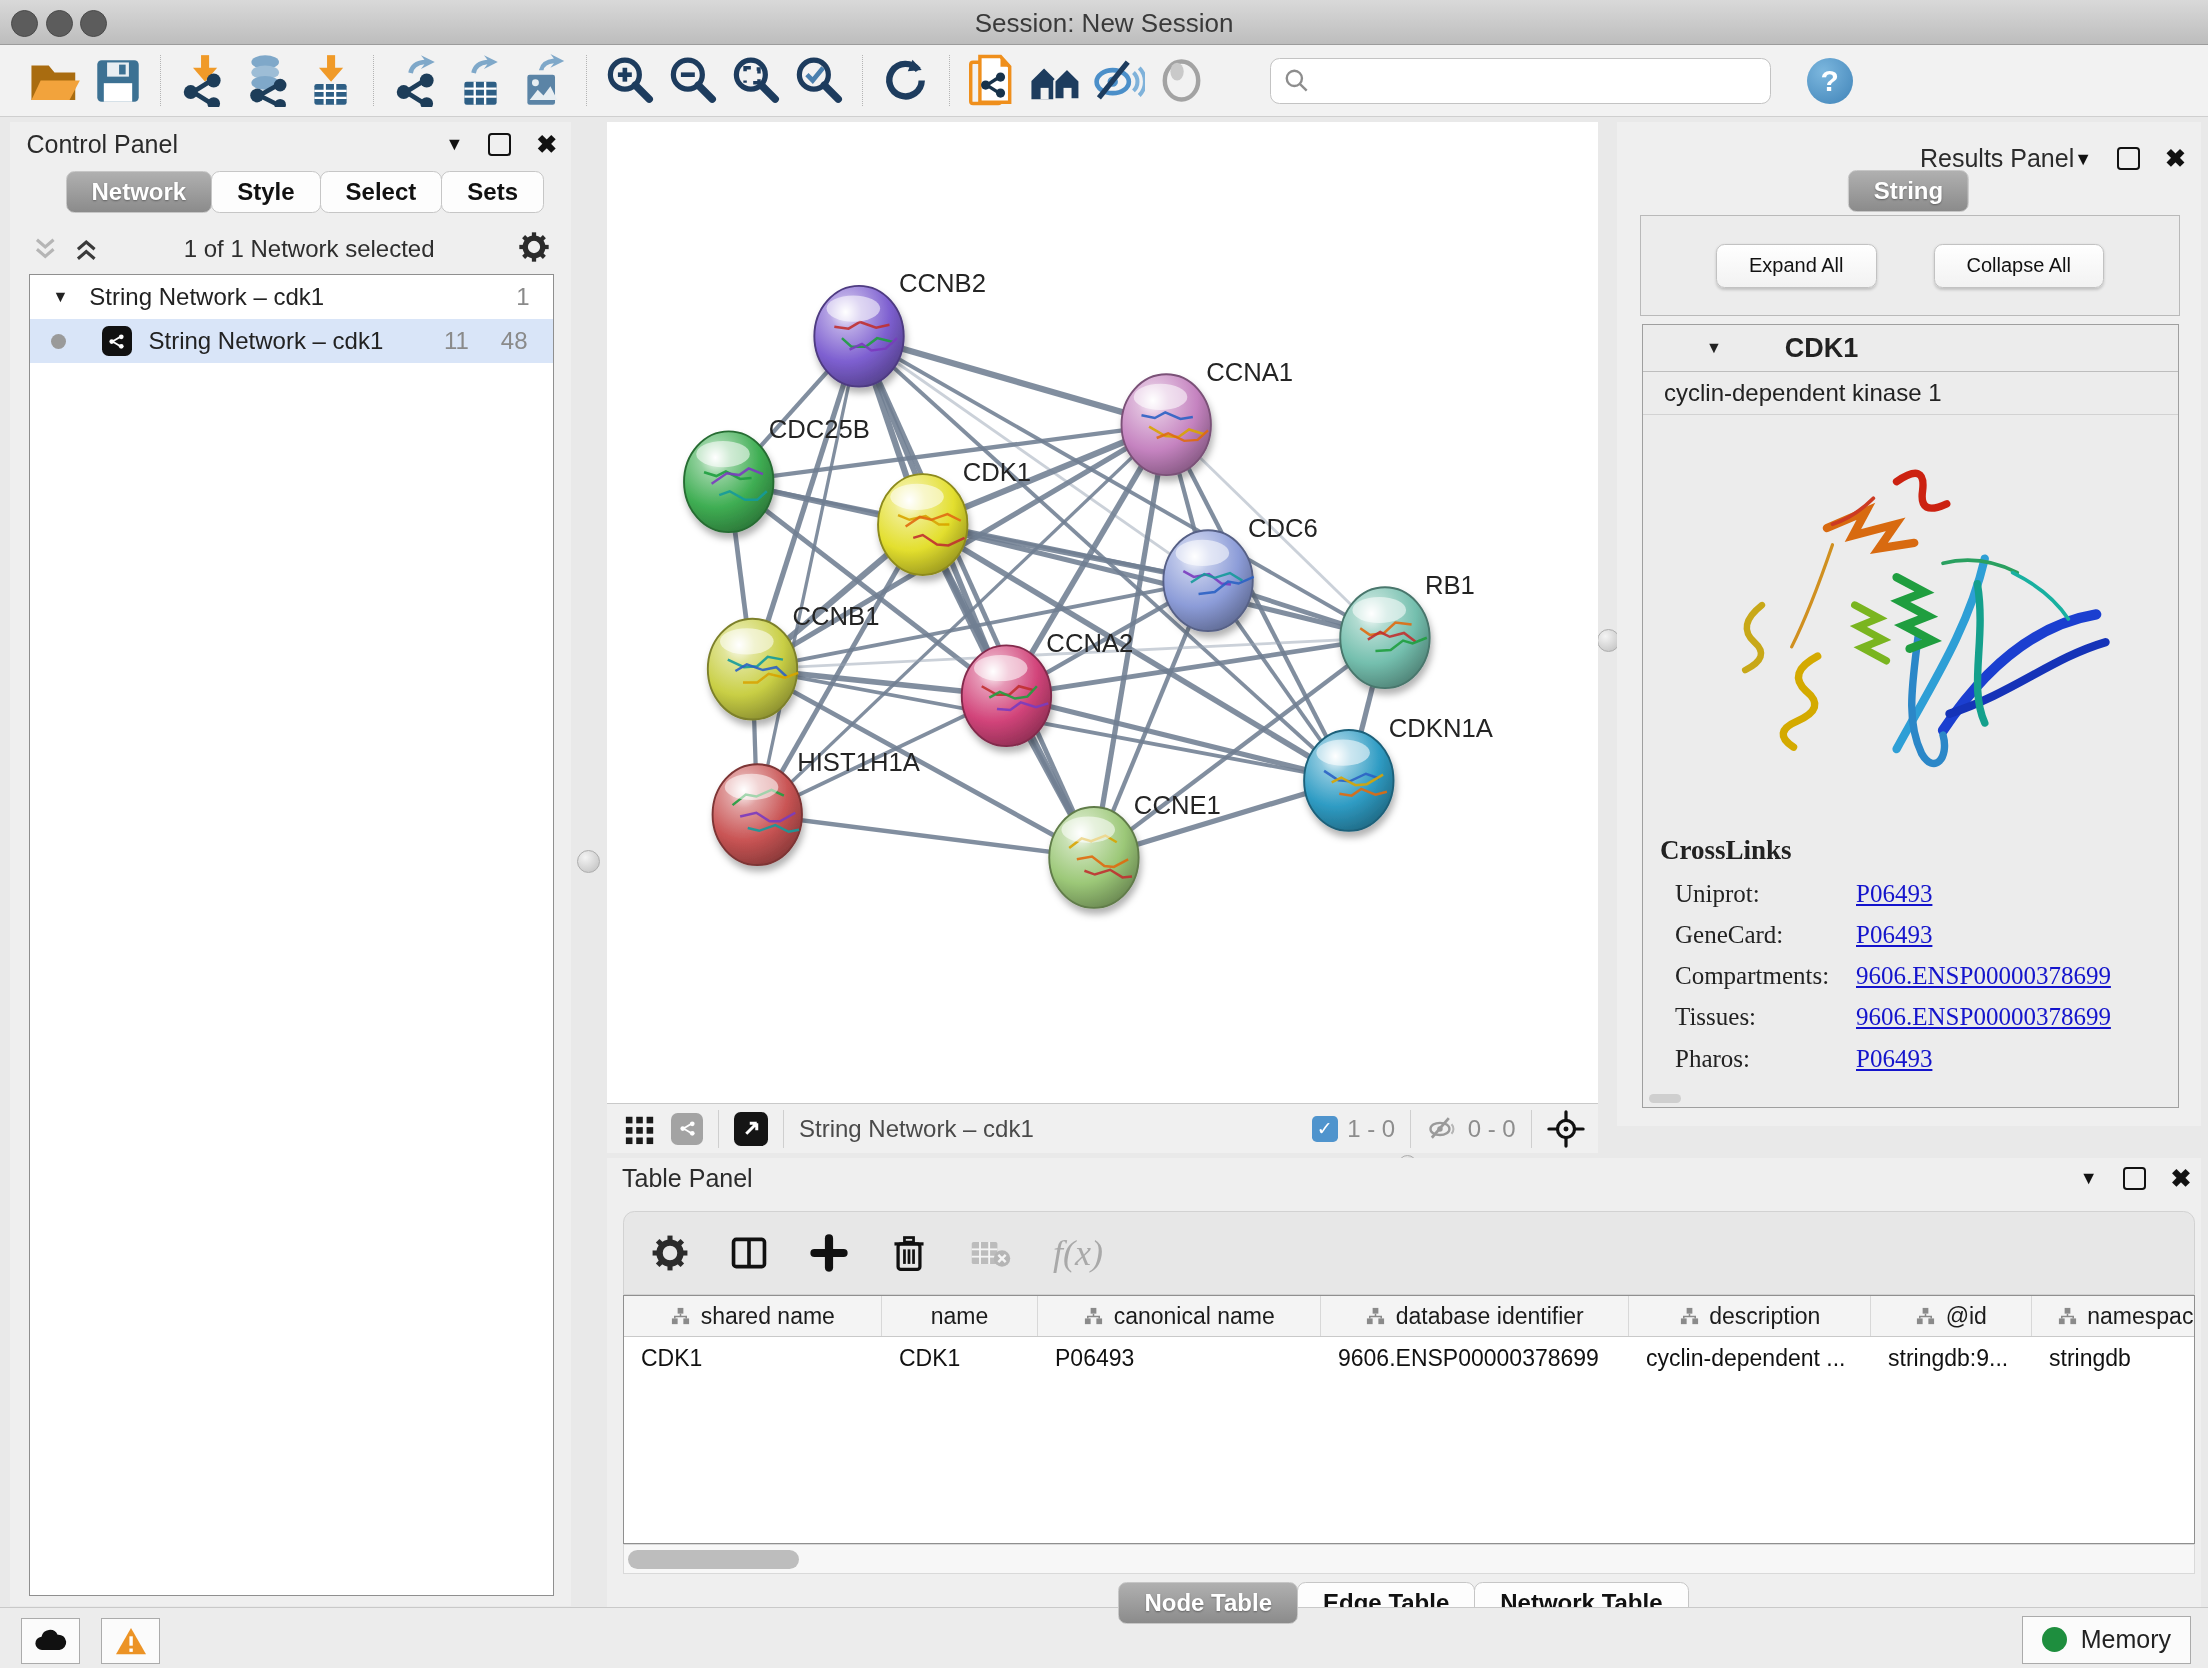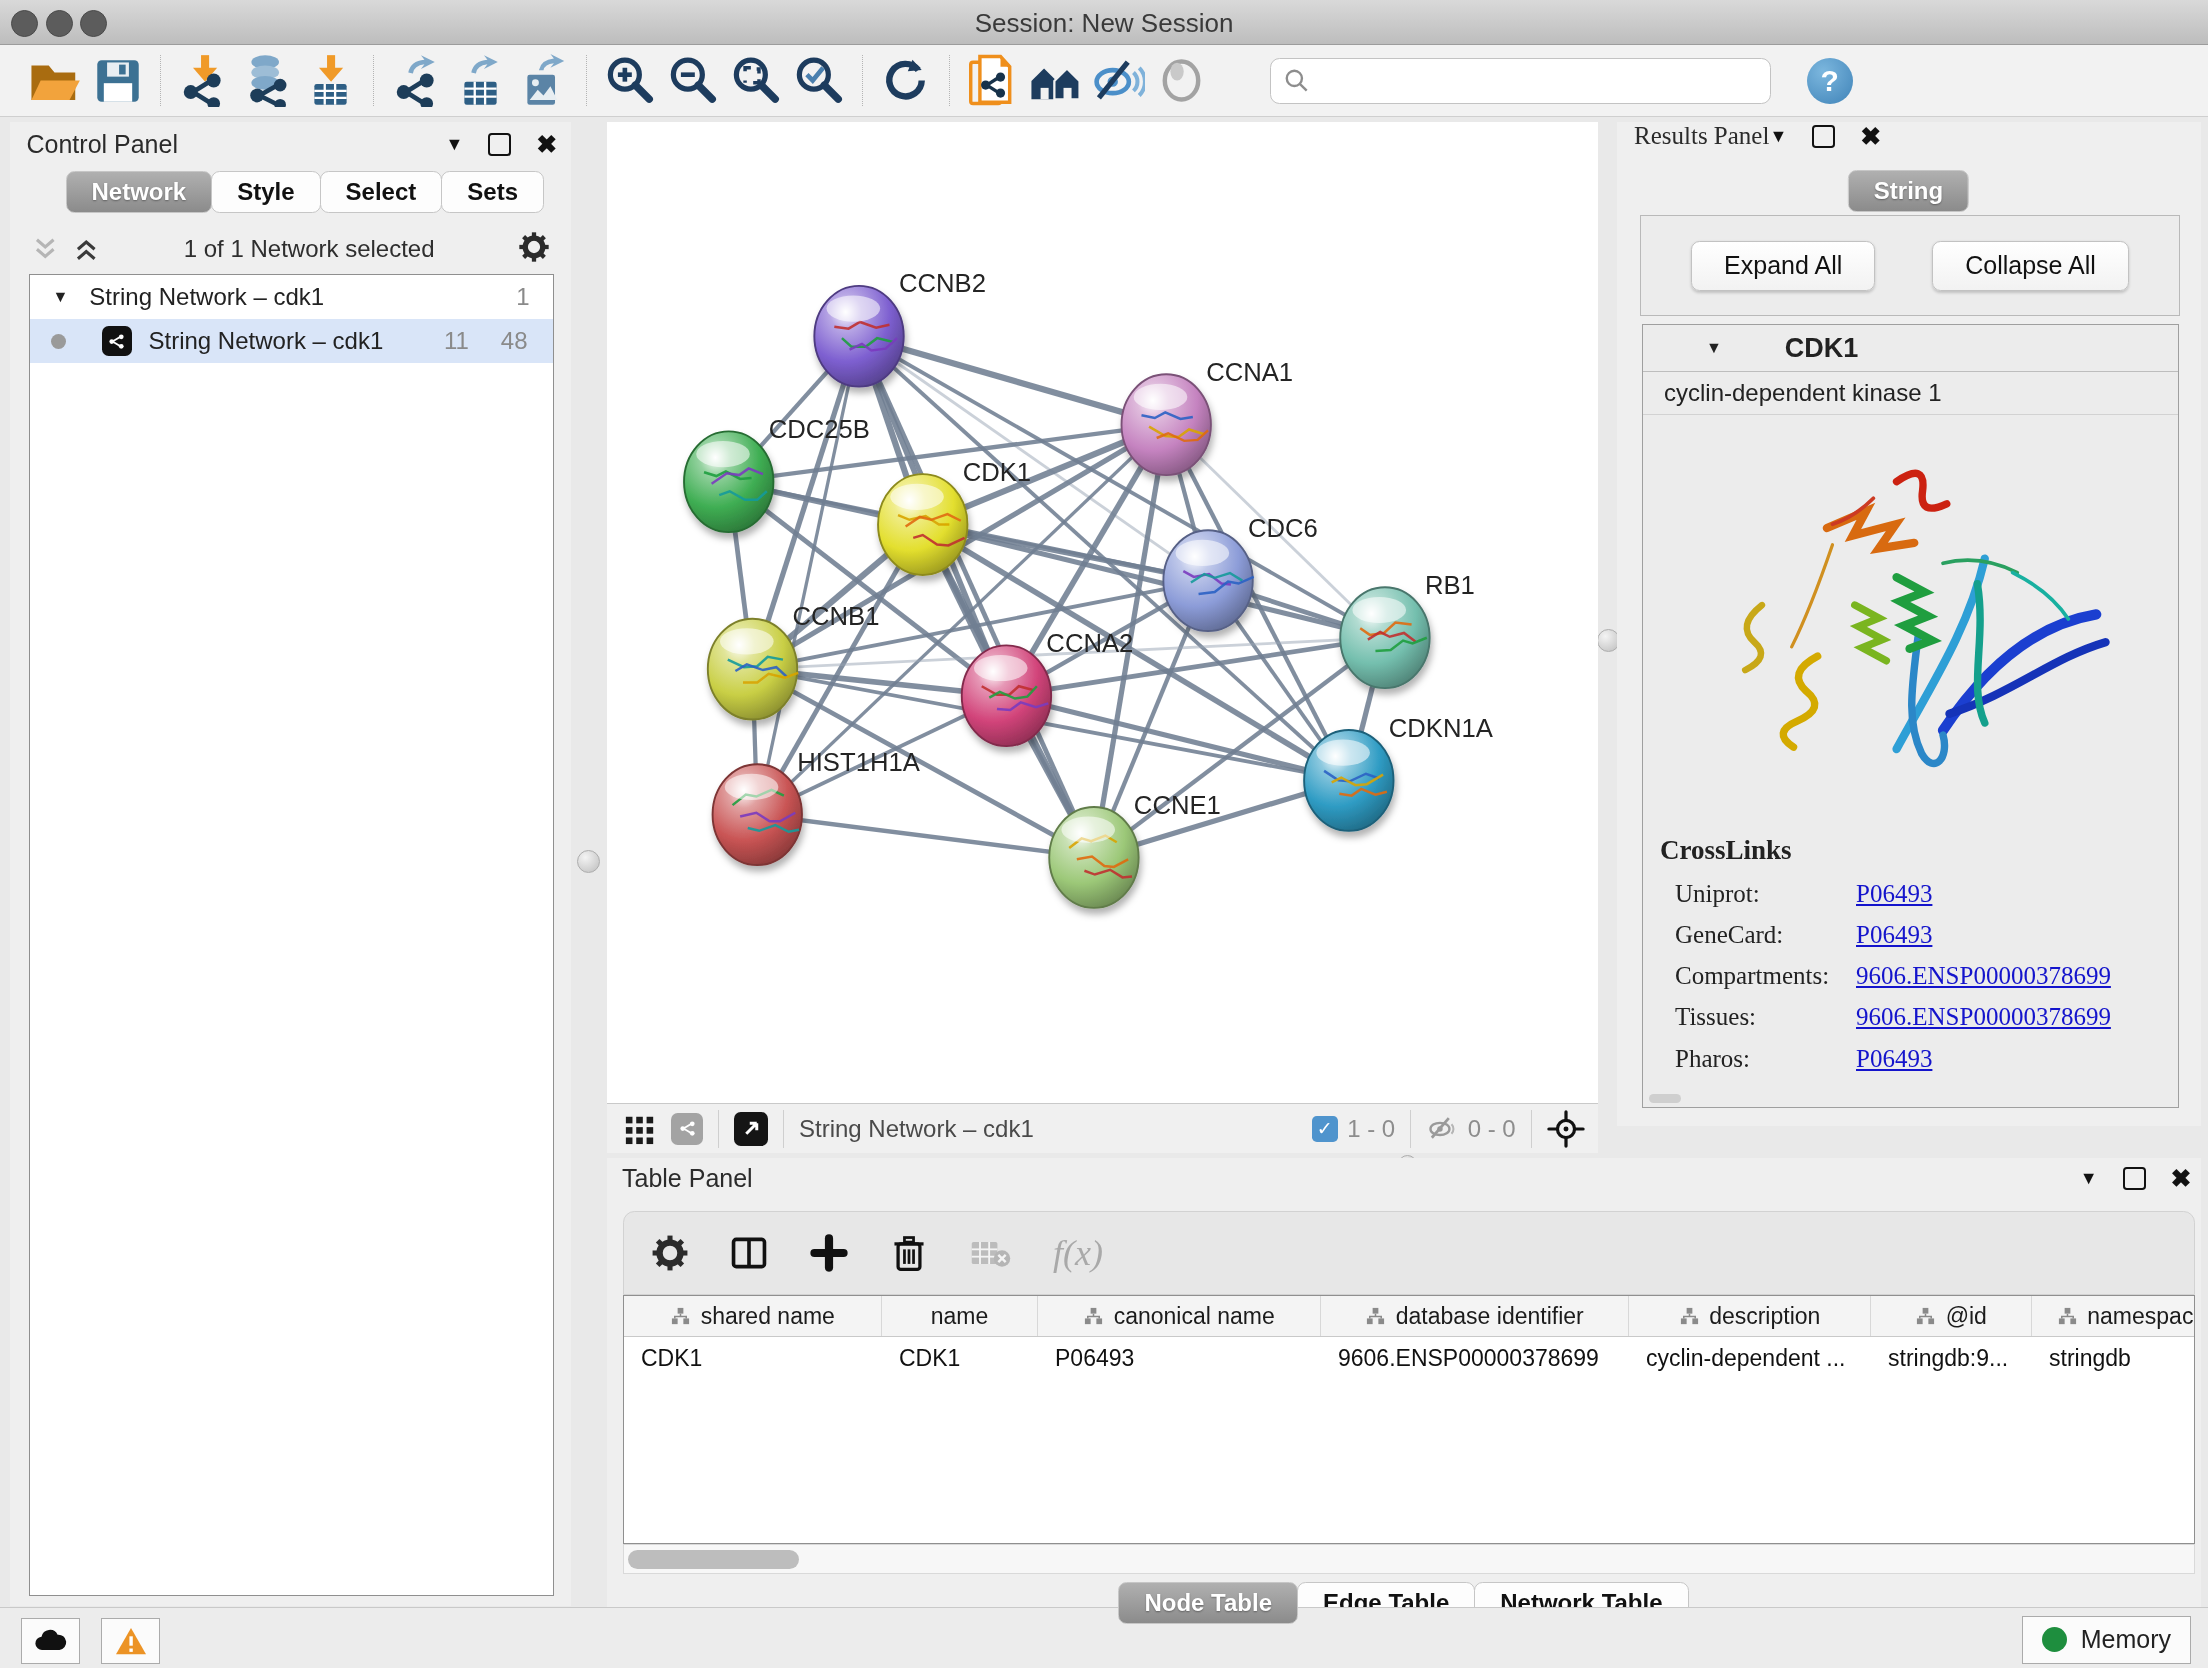--- a/index.html
+++ b/index.html
@@ -56,26 +56,26 @@
   .badge-check{width:26px;height:26px;border-radius:4.8px;background:#4f94cd;color:#fff;font-size:19px;
     display:flex;align-items:center;justify-content:center;margin-right:9.5px;}
   .grayshare{width:32px;height:32px;border-radius:6.7px;background:#a3a3a3;display:flex;align-items:center;justify-content:center;}
   .blackbox{width:34px;height:34px;border-radius:6.7px;background:#151515;display:flex;align-items:center;justify-content:center;}
 
   .split-dot{position:absolute;border-radius:50%;background:radial-gradient(circle at 35% 30%,#f4f4f4,#bdbdbd);
     border:1px solid #adadad;}
 
   
   .results{position:absolute;left:1617px;top:122px;width:584px;height:1004px;background:#efefef;}
-  .res-hd{position:absolute;left:17px;top:0;right:15px;display:flex;justify-content:flex-start;align-items:center;font-family:Liberation Serif, serif;}
+  .res-hd{position:absolute;left:17px;top:22px;right:15px;display:flex;justify-content:flex-end;align-items:center;}
   .res-tab{position:absolute;left:50%;top:48px;transform:translateX(-50%);}
   .res-box1{position:absolute;left:23px;top:93px;width:538px;height:99px;background:#ececec;border:1.9px solid #b9b9b9;
     display:flex;align-items:center;justify-content:center;gap:57px;}
   .btn{background:linear-gradient(#ffffff,#f2f2f2);border:1px solid #c2c2c2;border-radius:8.6px;
-    padding:9.5px 32px;font-size:25px;color:#111;box-shadow:0 1.9px 2.9px rgba(0,0,0,.18);}
+    padding:9.5px 32px;font-size:20px;color:#111;box-shadow:0 1.9px 2.9px rgba(0,0,0,.18);}
   .res-box2{position:absolute;left:25px;top:202px;width:535px;height:782px;background:#ececec;border:1.9px solid #9f9f9f;}
   .entry-hd{height:46px;display:flex;align-items:center;border-bottom:1.9px solid #bdbdbd;background:#ececec;}
   .entry-name{font-size:27px;font-weight:bold;}
   .entry-desc{height:42px;display:flex;align-items:center;padding-left:21px;font-size:24px;border-bottom:1px solid #d2d2d2;}
   .xl{font-family:"Liberation Serif",serif;}
   .xl-title{font-size:27px;font-weight:bold;margin:13.3px 0 3.8px 17px;}
   .xl-row{display:flex;font-size:25px;margin:13.3px 0 0 32px;}
   .xl-label{width:181px;}
   .xl-link{color:#1414cc;text-decoration:underline;}
 

